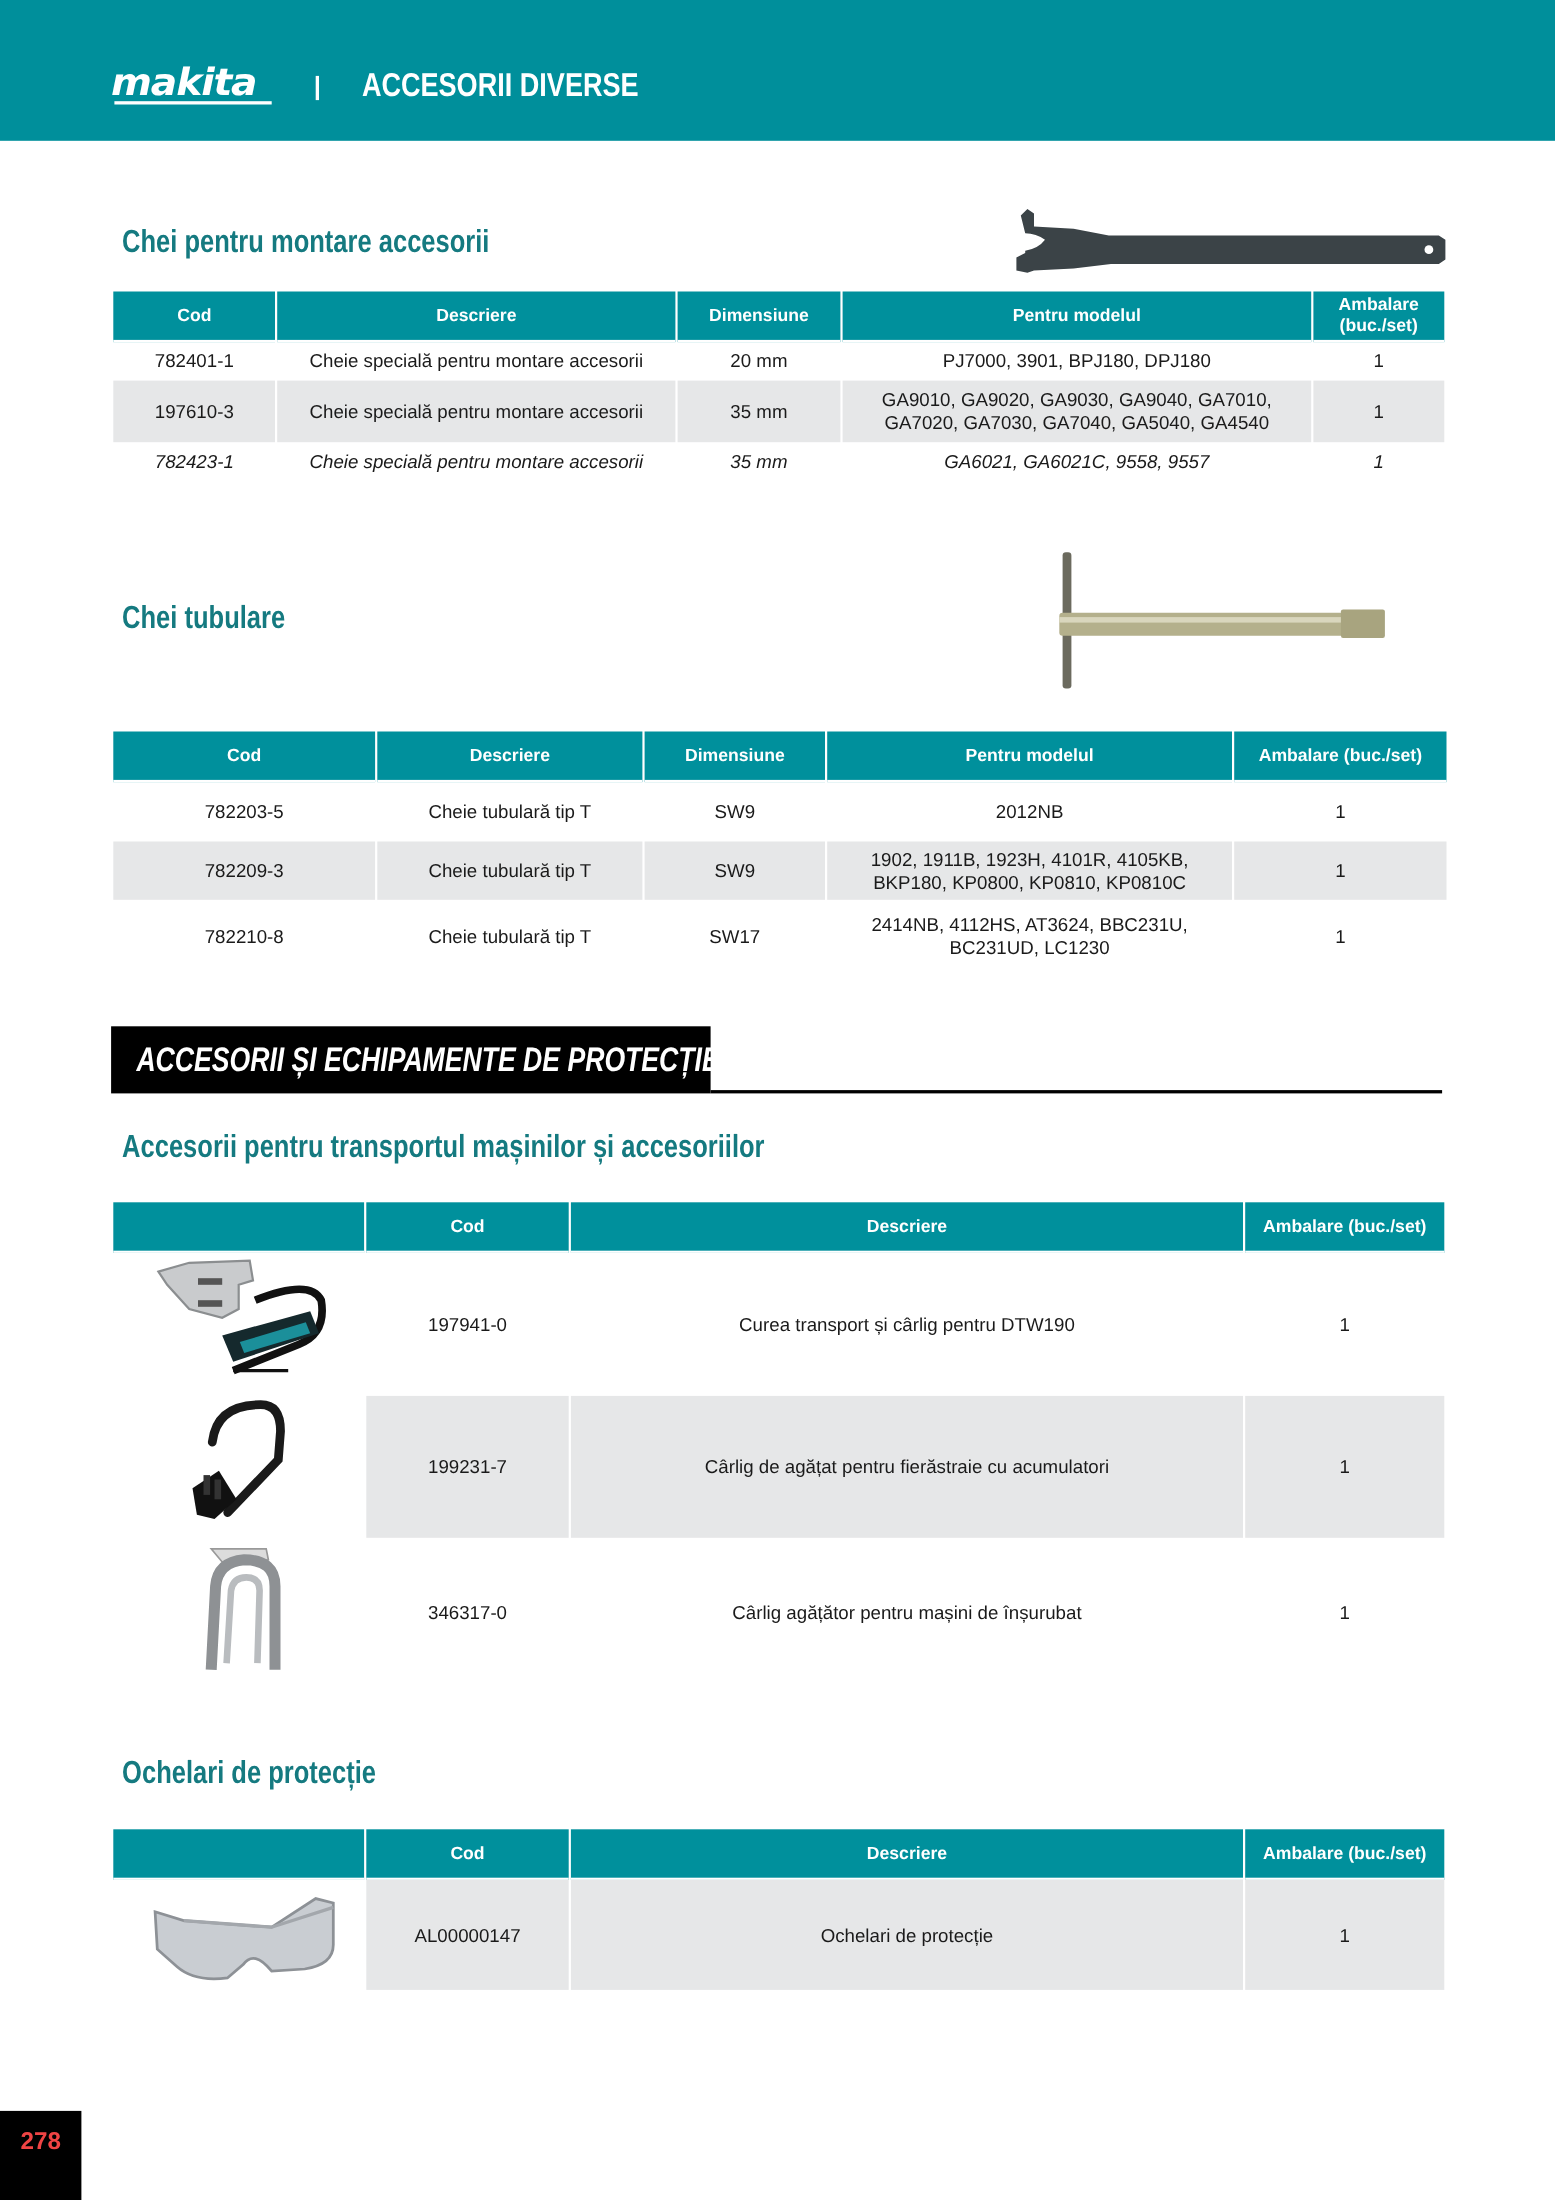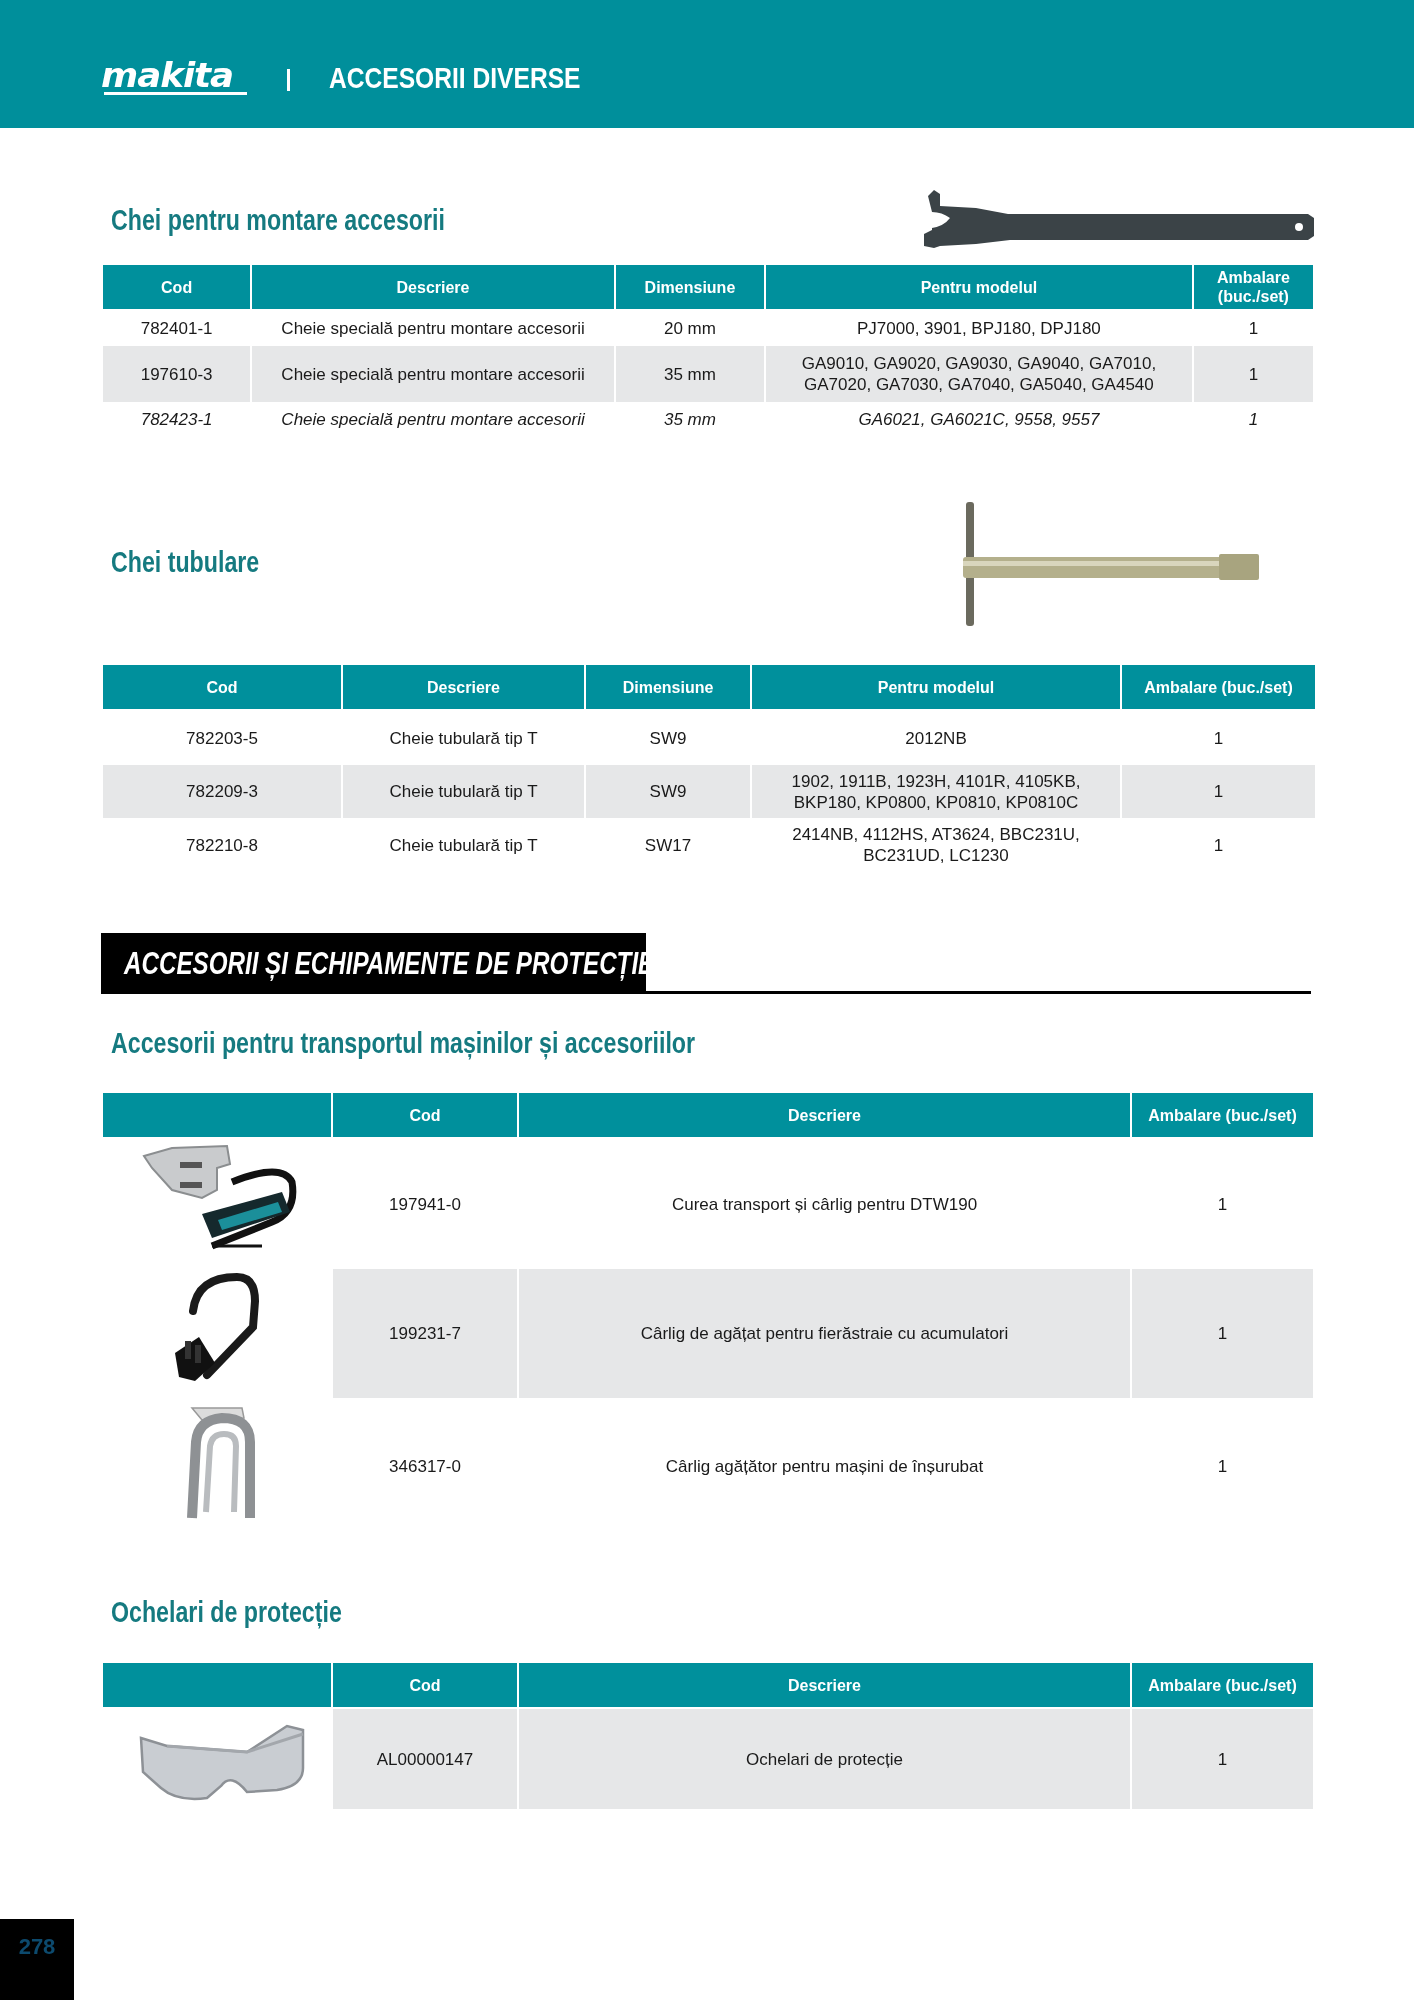--- a/index.html
+++ b/index.html
@@ -38,21 +38,21 @@
   .banner {
     position: absolute; left: 101px; top: 933px; width: 545px; height: 61px; background: #000;
   }
   .banner-text {
     position: absolute; left: 124px; top: 948px; color: #fff; font-weight: bold; font-style: italic;
     font-size: 31px; line-height: 1; transform: scaleX(0.78); transform-origin: left; white-space: nowrap;
   }
   .banner-rule { position: absolute; left: 646px; top: 991px; width: 665px; height: 3px; background: #000; }
   .page-num-box { position: absolute; left: 0; top: 1919px; width: 74px; height: 81px; background: #000; }
   .page-num {
-    position: absolute; left: 0; top: 1936px; width: 74px; text-align: center; color: #0c4a6e;
+    position: absolute; left: 0; top: 1936px; width: 74px; text-align: center; color: #ef4444;
     font-weight: bold; font-size: 22px; line-height: 1;
   }
   .prod-img { position: absolute; }
 </style>
 </head>
 <body>
 
 <div class="topbar"></div>
 <div class="logo">makita</div>
 <div class="logo-underline"></div>
@@ -144,21 +144,21 @@
       <td class="cell">782209-3</td>
       <td class="cell">Cheie tubulară tip T</td>
       <td class="cell">SW9</td>
       <td class="cell" style="padding:0 26px;">1902, 1911B, 1923H, 4101R, 4105KB, BKP180, KP0800, KP0810, KP0810C</td>
       <td class="cell">1</td>
     </tr>
     <tr style="height:54px;">
       <td class="cell">782210-8</td>
       <td class="cell">Cheie tubulară tip T</td>
       <td class="cell">SW17</td>
-      <td class="cell" style="padding:0 30px;">2414NB, 4112HS, AT3624, BBC231U, BC231UD, LC1230</td>
+      <td class="cell" style="padding:12px 30px;">2414NB, 4112HS, AT3624, BBC231U, BC231UD, LC1230</td>
       <td class="cell">1</td>
     </tr>
   </tbody>
 </table>
 
 <div class="banner"></div>
 <div class="banner-text">ACCESORII ȘI ECHIPAMENTE DE PROTECȚIE</div>
 <div class="banner-rule"></div>
 
 <div class="section-heading" style="top:1029px;">Accesorii pentru transportul mașinilor și accesoriilor</div>

